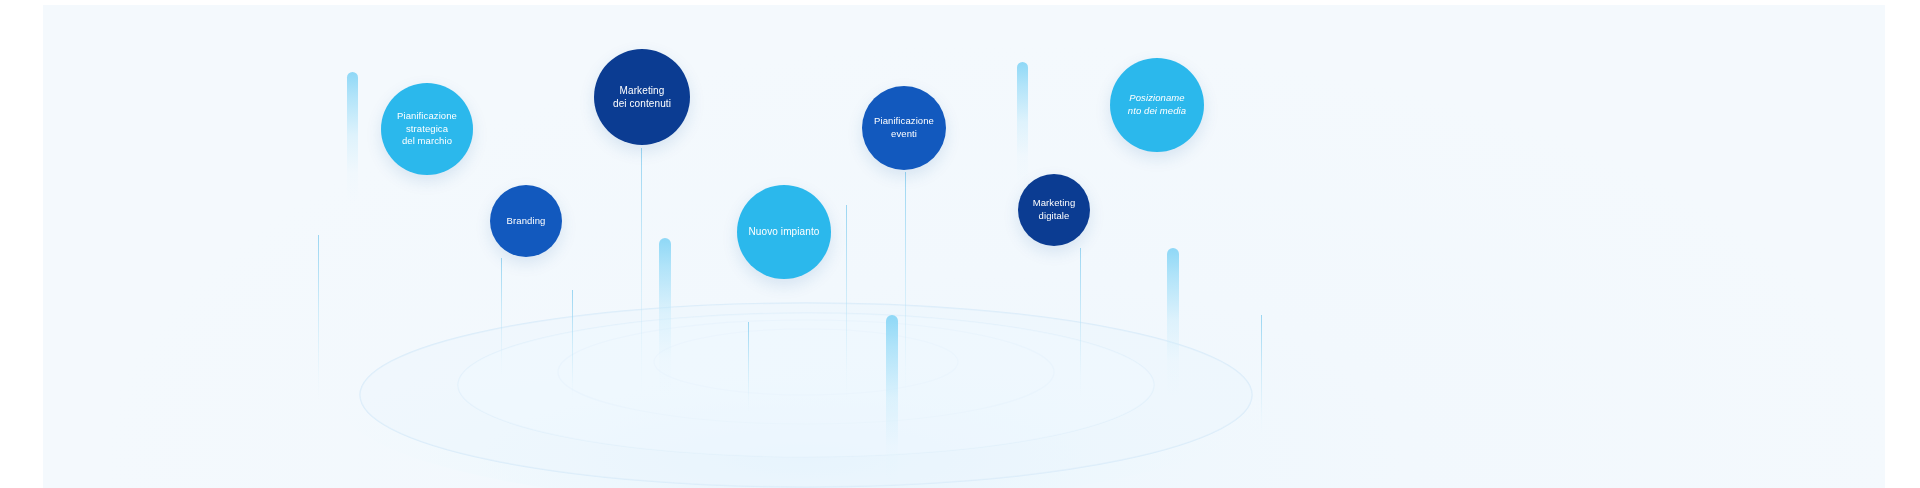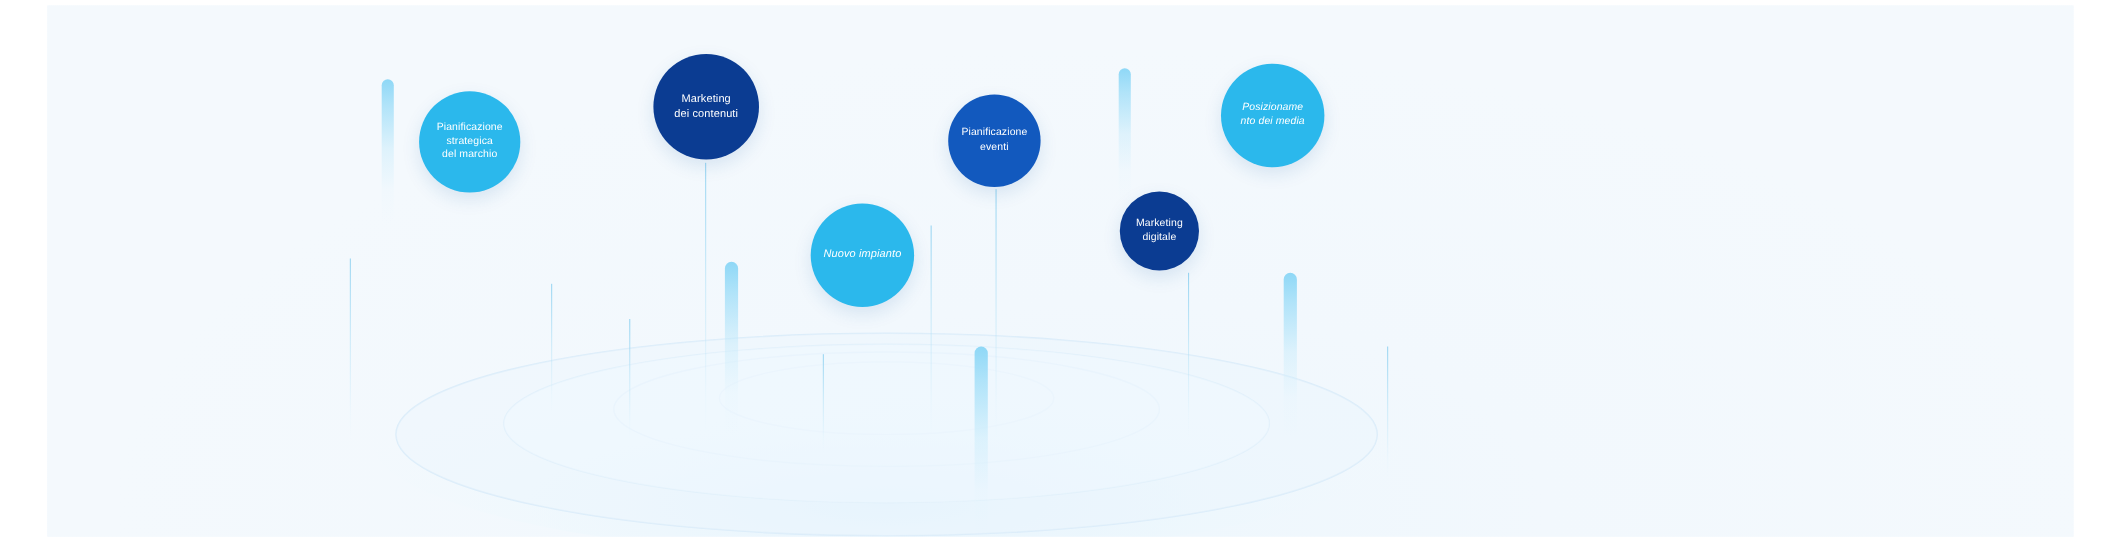--- a/index.html
+++ b/index.html
@@ -122,22 +122,25 @@
     <span class="lbl">Pianificazione
 strategica
 del marchio</span>
   </div>
 
   <div class="bubble c-navy sh-soft" style="left:594px; top:49px; width:96px; height:96px; font-size:10px;">
     <span class="lbl">Marketing
 dei contenuti</span>
   </div>
 
+  <div class="bubble c-blue sh-soft" style="left:490px; top:185px; width:72px; height:72px; font-size:9.5px;">
+    <span class="lbl">Branding</span>
+  </div>
 
-  <div class="bubble c-cyan sh-soft" style="left:737px; top:185px; width:94px; height:94px; font-size:10px;font-style:italic;">
+  <div class="bubble c-cyan sh-soft" style="left:737px; top:185px; width:94px; height:94px; font-size:10px;">
     <span class="lbl">Nuovo impianto</span>
   </div>
 
   <div class="bubble c-blue sh-soft" style="left:862px; top:86px; width:84px; height:84px; font-size:9.5px;">
     <span class="lbl">Pianificazione
 eventi</span>
   </div>
 
   <div class="bubble c-navy sh-soft" style="left:1018px; top:174px; width:72px; height:72px; font-size:9.5px;">
     <span class="lbl">Marketing

